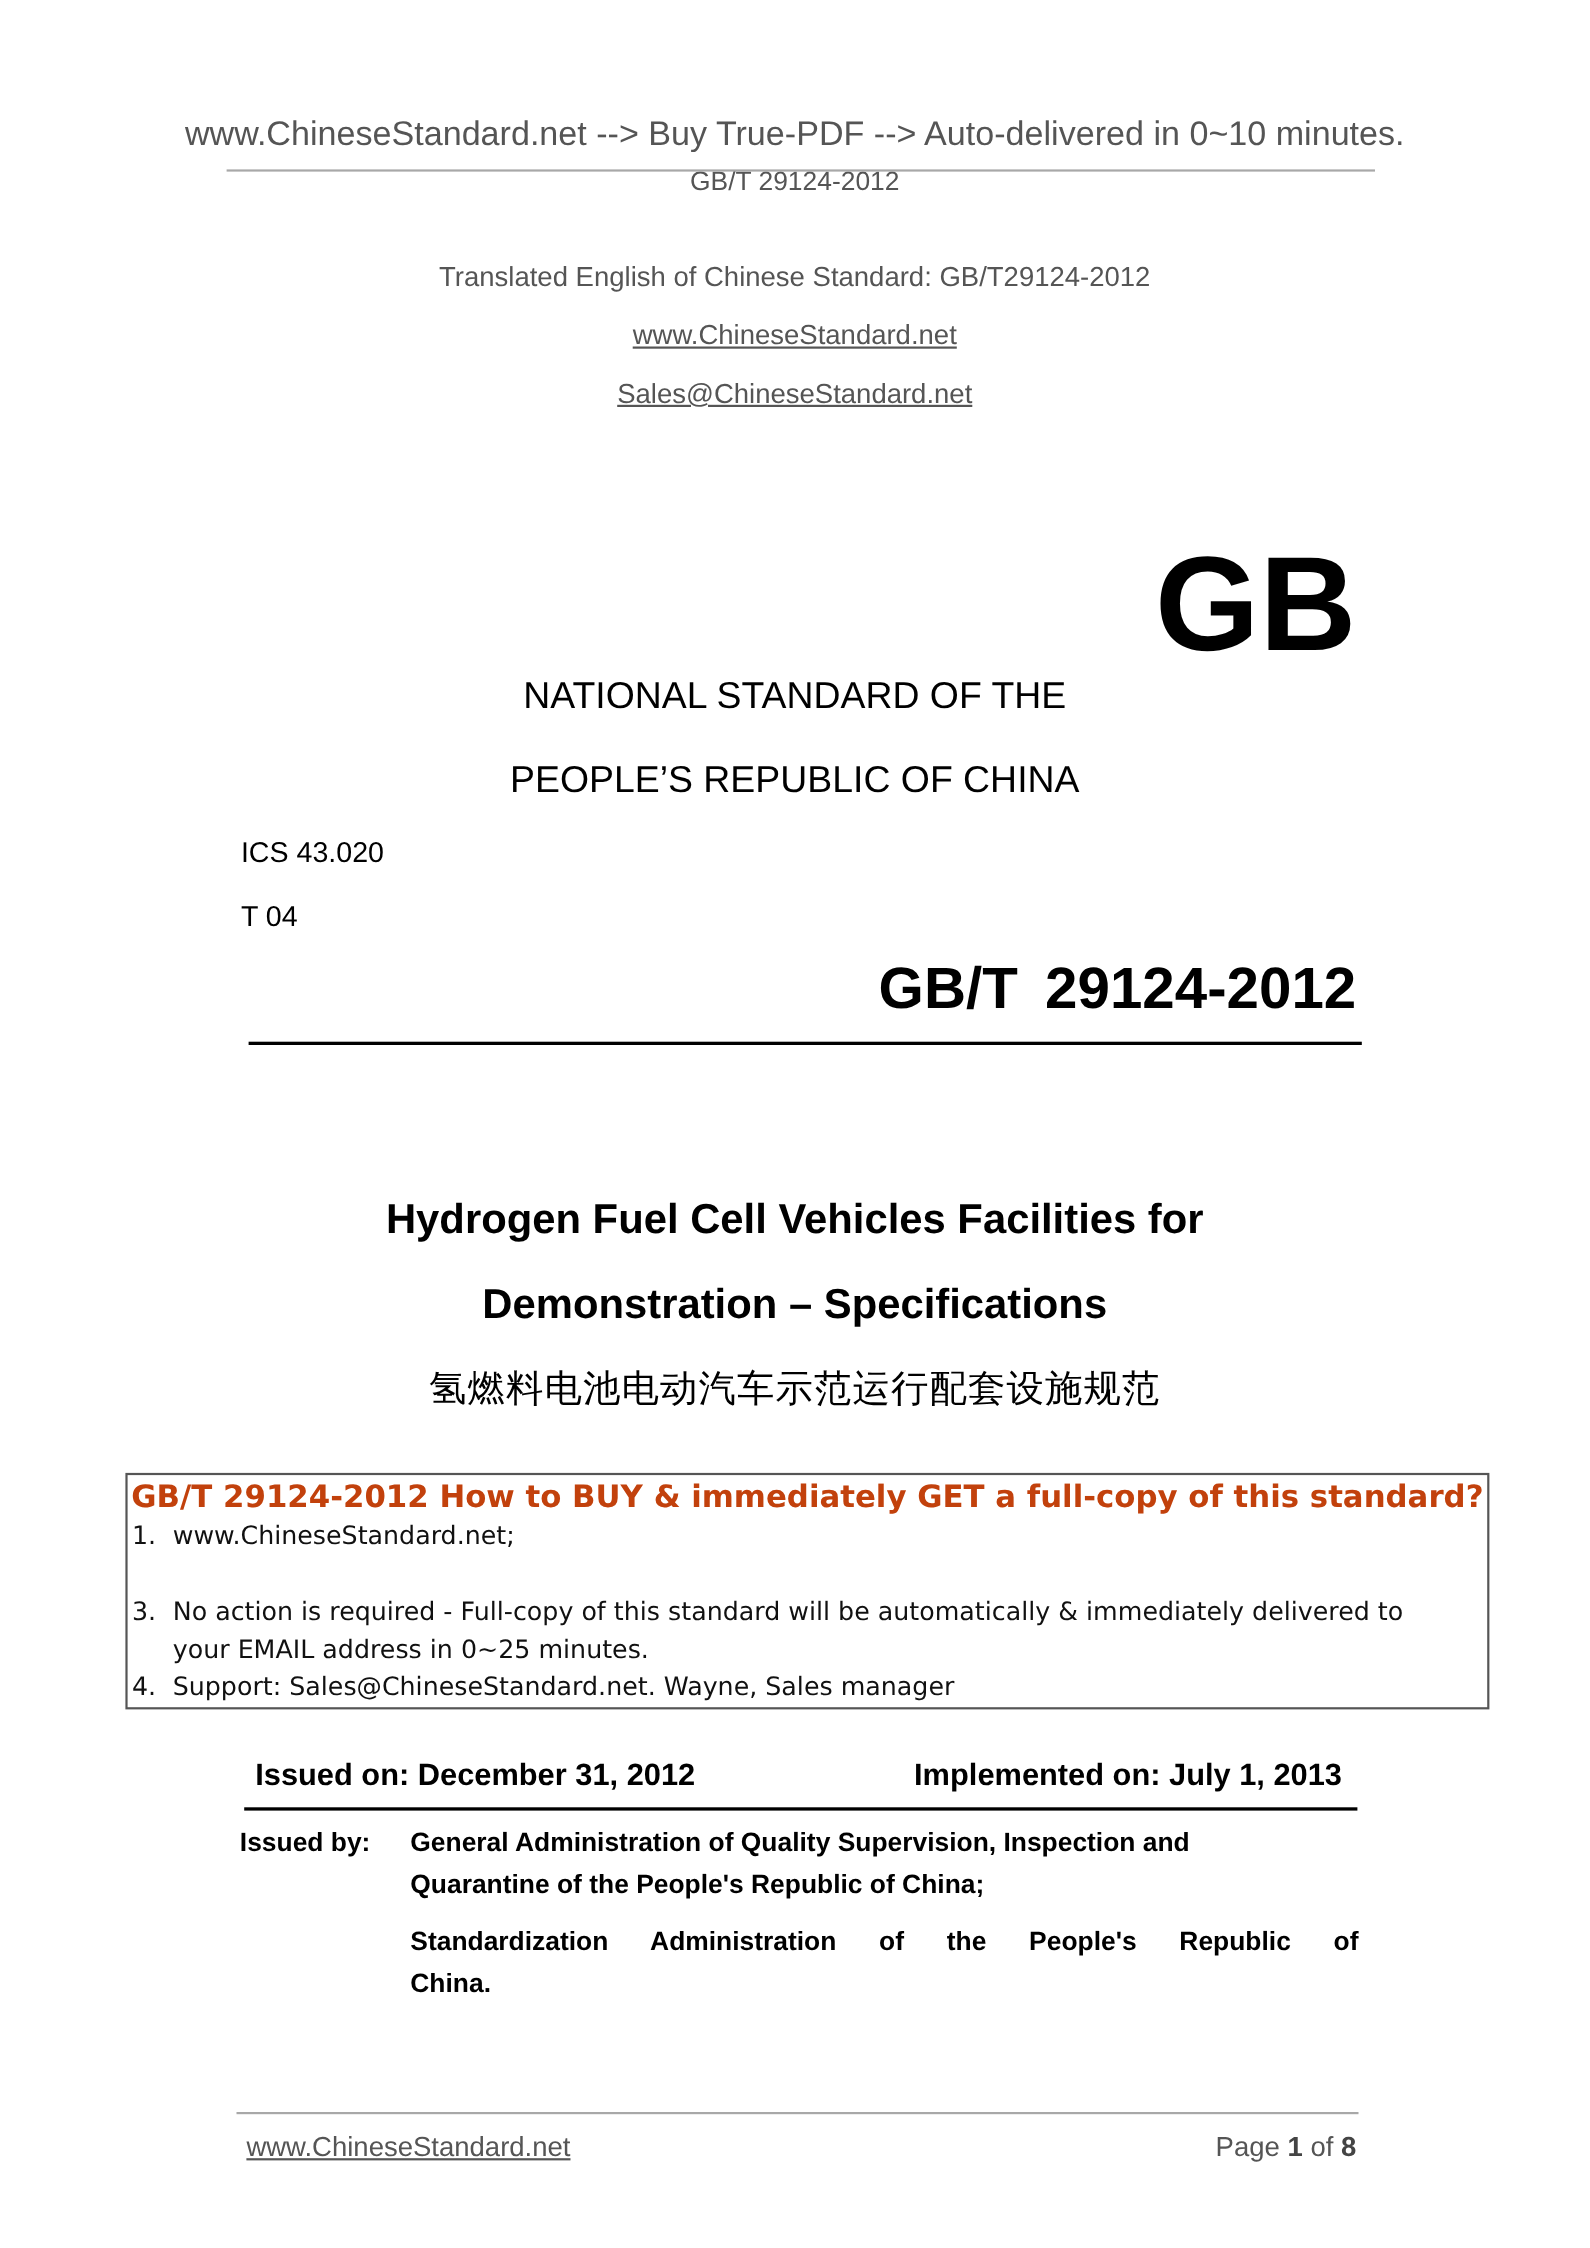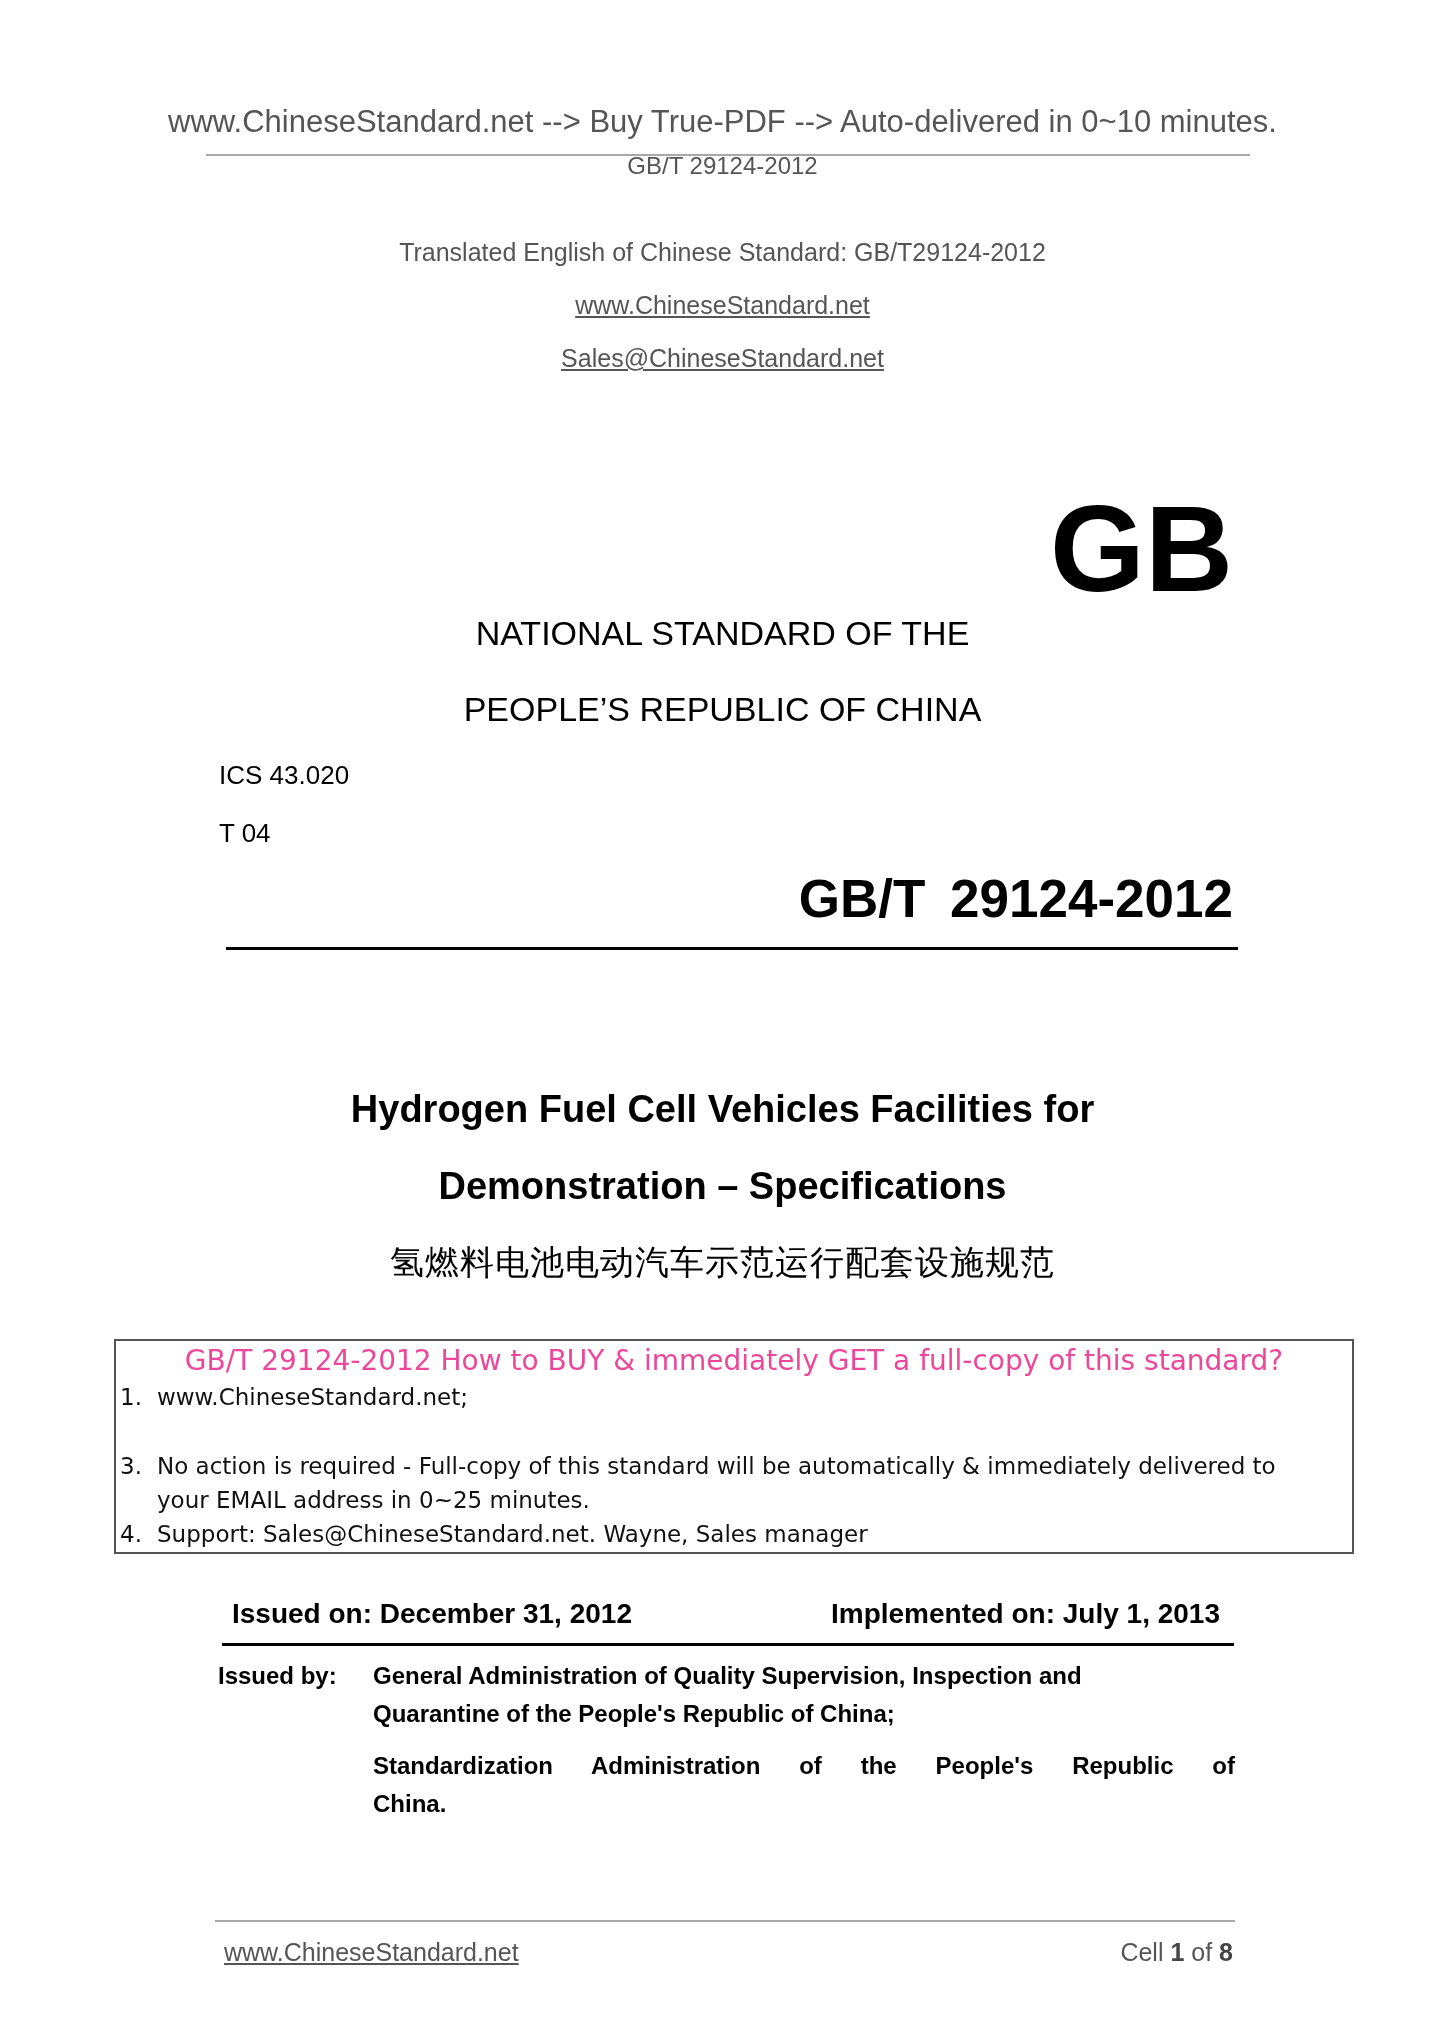--- a/index.html
+++ b/index.html
@@ -21,21 +21,21 @@
   .ics{left:219px;font-size:26px;}
   .ics1{top:760px;}
   .ics2{top:818px;}
   .stdno{top:872px;right:212px;font-size:53px;font-weight:bold;line-height:1;word-spacing:10px;}
   .rule-num{position:absolute;left:226px;width:1012px;top:947px;height:0;border-top:3px solid #000;}
   .title{font-size:38px;font-weight:bold;}
   .t1{top:1088px;}
   .t2{top:1165px;}
   .cn{top:1240px;font-size:34px;font-family:"DejaVu Sans",sans-serif;letter-spacing:1px;}
   .buybox{position:absolute;left:114px;top:1339px;width:1240px;height:215px;border:2px solid #555;box-sizing:border-box;font-family:"DejaVu Sans",sans-serif;color:#111;}
-  .buy-h{position:absolute;left:0;width:100%;top:3px;text-align:center;font-size:28px;font-weight:normal;color:#ec4899;}
+  .buy-h{position:absolute;left:0;width:100%;top:3px;text-align:center;font-size:28px;font-weight:bold;color:#c2410c;}
   .buy-item{position:absolute;left:4px;font-size:23px;}
   .buy-item .num{display:inline-block;width:37px;}
   .dates{top:1598px;font-size:28px;font-weight:bold;}
   .d1{left:232px;}
   .d2{right:225px;}
   .rule-dates{position:absolute;left:222px;width:1012px;top:1643px;height:0;border-top:3px solid #000;}
   .issuer{font-size:24px;font-weight:bold;}
   .ib-label{left:218px;top:1662px;}
   .ib1{left:373px;top:1662px;}
   .ib2{left:373px;top:1700px;}
@@ -85,13 +85,13 @@
 <div class="rule-dates"></div>
 
 <div class="abs issuer ib-label">Issued by:</div>
 <div class="abs issuer ib1">General Administration of Quality Supervision, Inspection and</div>
 <div class="abs issuer ib2">Quarantine of the People's Republic of China;</div>
 <div class="abs issuer ib3">Standardization Administration of the People's Republic of</div>
 <div class="abs issuer ib4">China.</div>
 
 <div class="rule-foot"></div>
 <div class="abs foot foot-link">www.ChineseStandard.net</div>
-<div class="abs foot foot-page"><span>Cell</span> <b>1</b> <span>of</span> <b>8</b></div>
+<div class="abs foot foot-page"><span>Page</span> <b>1</b> <span>of</span> <b>8</b></div>
 
 </body></html>

